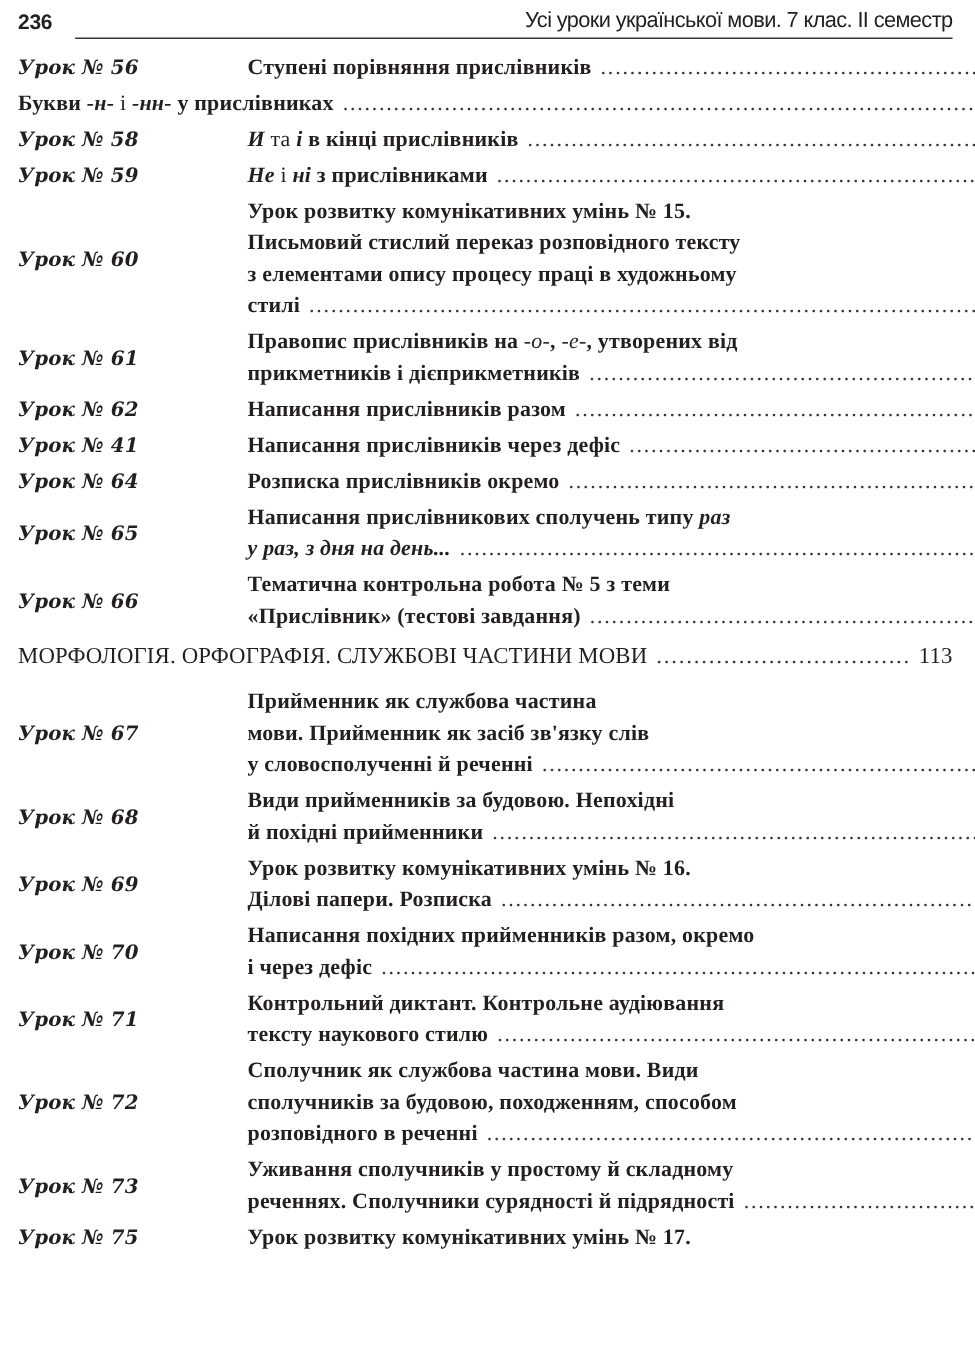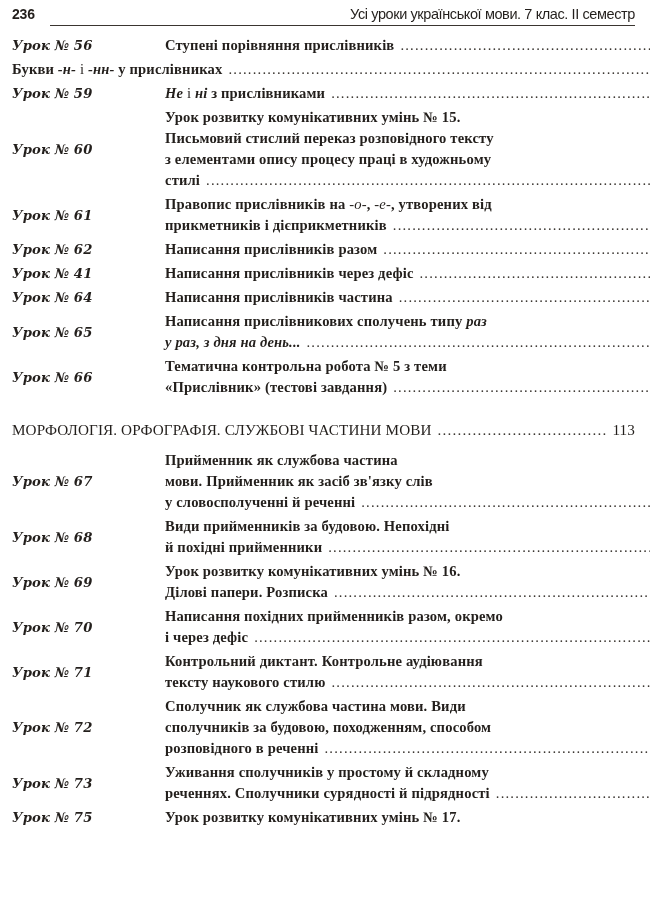--- a/index.html
+++ b/index.html
@@ -118,21 +118,21 @@
     .it {
       font-style: italic;
     }
     .reg {
       font-weight: normal;
     }
 
     .section-heading {
       display: flex;
       align-items: flex-end;
-      margin: 21px 0 10px 0;
+      margin: 5px 0 10px 0;
       font-family: "Liberation Serif", "DejaVu Serif", serif;
       font-size: 15.2px;
       line-height: 21px;
       letter-spacing: 0.1px;
       white-space: nowrap;
     }
     .section-heading .dots {
       margin: 0 6px 0 6px;
     }
   </style>
@@ -163,20 +163,30 @@
     <div class="entry">
       <div class="lesson-body">
         <div class="leader-line">
           <span class="txt"><span>Букви </span><span class="it">-н-</span><span class="reg"> і </span><span class="it">-нн-</span><span> у прислівниках</span></span>
           <span class="dots"></span>
 
         </div>
       </div>
     </div>
 
+    <div class="entry">
+      <div class="lesson-label">Урок № 58</div>
+      <div class="lesson-body">
+        <div class="leader-line">
+          <span class="txt"><span class="it">И</span><span class="reg"> та </span><span class="it">і</span><span> в кінці прислівників</span></span>
+          <span class="dots"></span>
+
+        </div>
+      </div>
+    </div>
 
     <div class="entry">
       <div class="lesson-label">Урок № 59</div>
       <div class="lesson-body">
         <div class="leader-line">
           <span class="txt"><span class="it">Не</span><span class="reg"> і </span><span class="it">ні</span><span> з прислівниками</span></span>
           <span class="dots"></span>
 
         </div>
       </div>
@@ -227,21 +237,21 @@
           <span class="dots"></span>
 
         </div>
       </div>
     </div>
 
     <div class="entry">
       <div class="lesson-label">Урок № 64</div>
       <div class="lesson-body">
         <div class="leader-line">
-          <span class="txt">Написання прислівників частина</span>
+          <span class="txt">Розписка прислівників окремо</span>
           <span class="dots"></span>
 
         </div>
       </div>
     </div>
 
     <div class="entry">
       <div class="lesson-label">Урок № 65</div>
       <div class="lesson-body">
         <span class="line"><span>Написання прислівникових сполучень типу </span><span class="it">раз</span></span>

